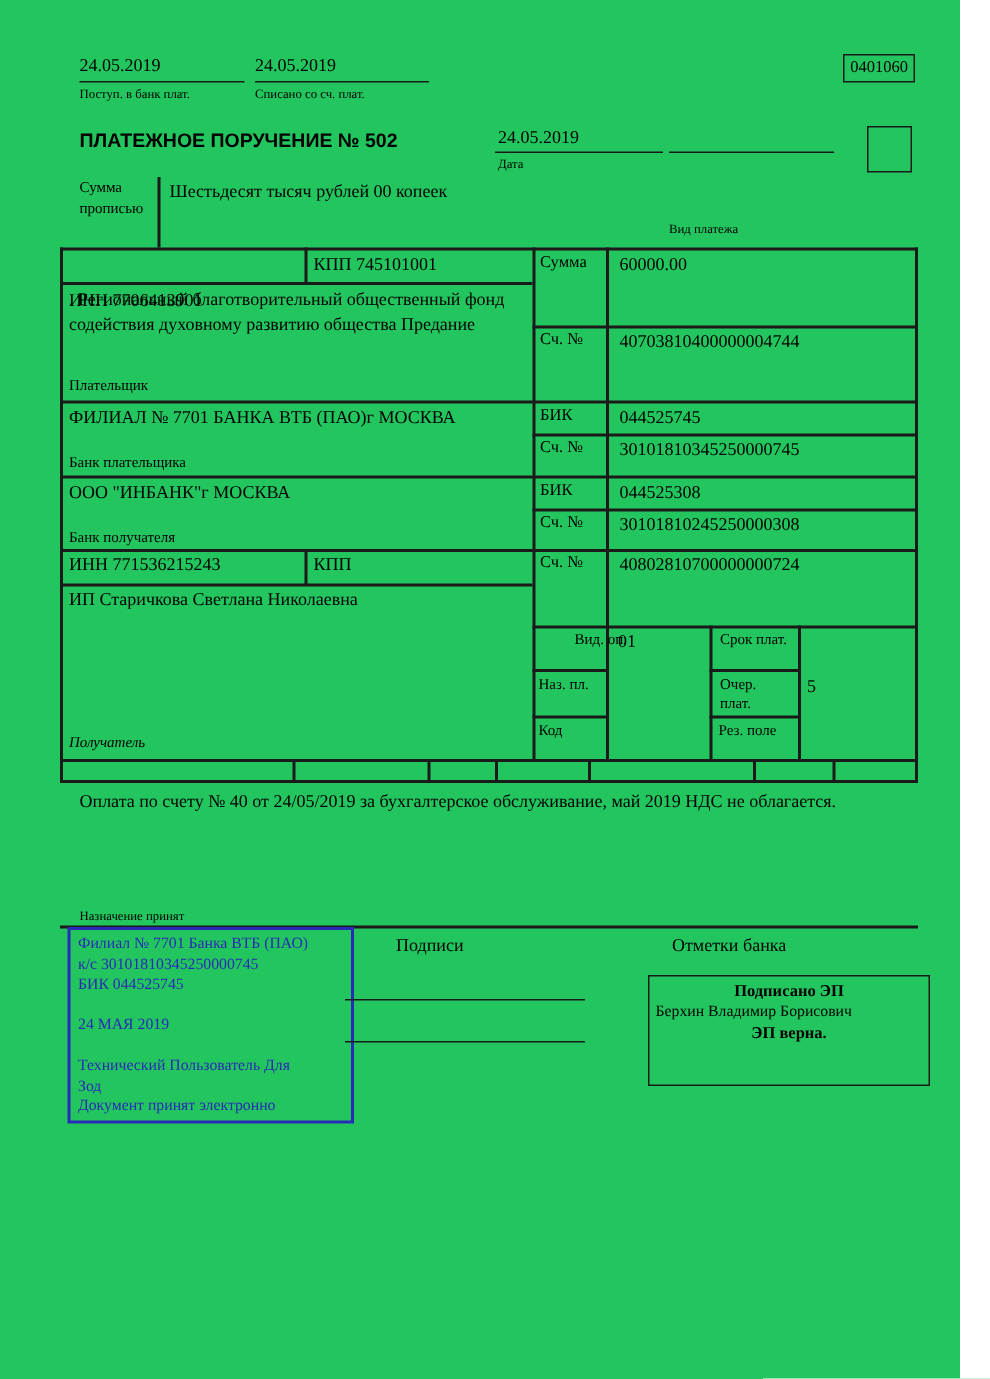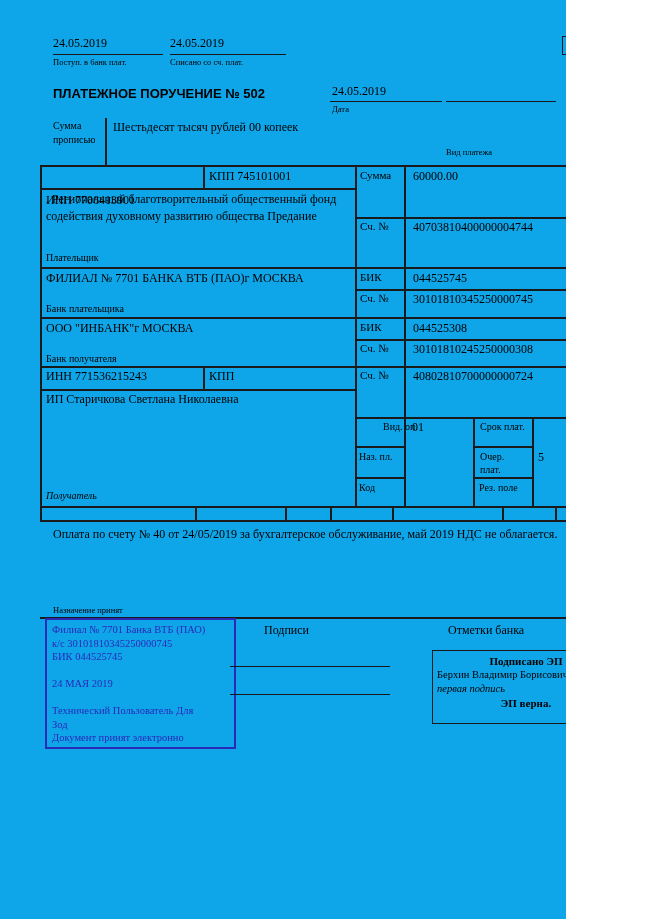--- a/index.html
+++ b/index.html
@@ -1,17 +1,17 @@
 <!DOCTYPE html>
 <html><head>
 <meta charset="utf-8">
 <style>
   html,body{margin:0;padding:0;background:#fff;}
-  #page{position:relative;width:536px;height:919px;background:#0ea5e9;overflow:hidden;
-        font-family:"Liberation Serif","DejaVu Serif",serif;color:#000;padding-left:30px;}
+  #page{position:relative;width:640px;height:919px;background:#22c55e;overflow:hidden;
+        font-family:"Liberation Serif","DejaVu Serif",serif;color:#000;}
   .abs{position:absolute;}
   .hl{position:absolute;background:#1a1a1a;height:1.5px;}
   .hl-thin{position:absolute;background:#1a1a1a;height:1px;}
   .vl{position:absolute;background:#1a1a1a;width:1.5px;}
   .t8{font-size:8.5px;}
   .t10{font-size:10px;}
   .t11{font-size:11px;}
   .t12{font-size:12px;}
   .title{font-family:"Liberation Sans","DejaVu Sans",sans-serif;font-weight:bold;font-size:13px;text-align:center;}
   .code-box{position:absolute;left:562px;top:36px;width:46px;height:17px;border:1.5px solid #1a1a1a;
@@ -145,17 +145,16 @@
   </div>
 
   <div class="abs t12" style="left:264px;top:623px;">Подписи</div>
   <div class="hl-thin" style="left:230px;top:666px;width:160px;"></div>
   <div class="hl-thin" style="left:230px;top:694px;width:160px;"></div>
 
   <div class="abs t12" style="left:448px;top:623px;">Отметки банка</div>
   <div class="stamp-box">
     <div class="stamp-title">Подписано ЭП</div>
     <div>Берхин Владимир Борисович</div>
-    <div class="stamp-italic">первая подпись</div>
     <div class="stamp-valid">ЭП верна.</div>
   </div>
 
 </div>
 
 </body></html>

